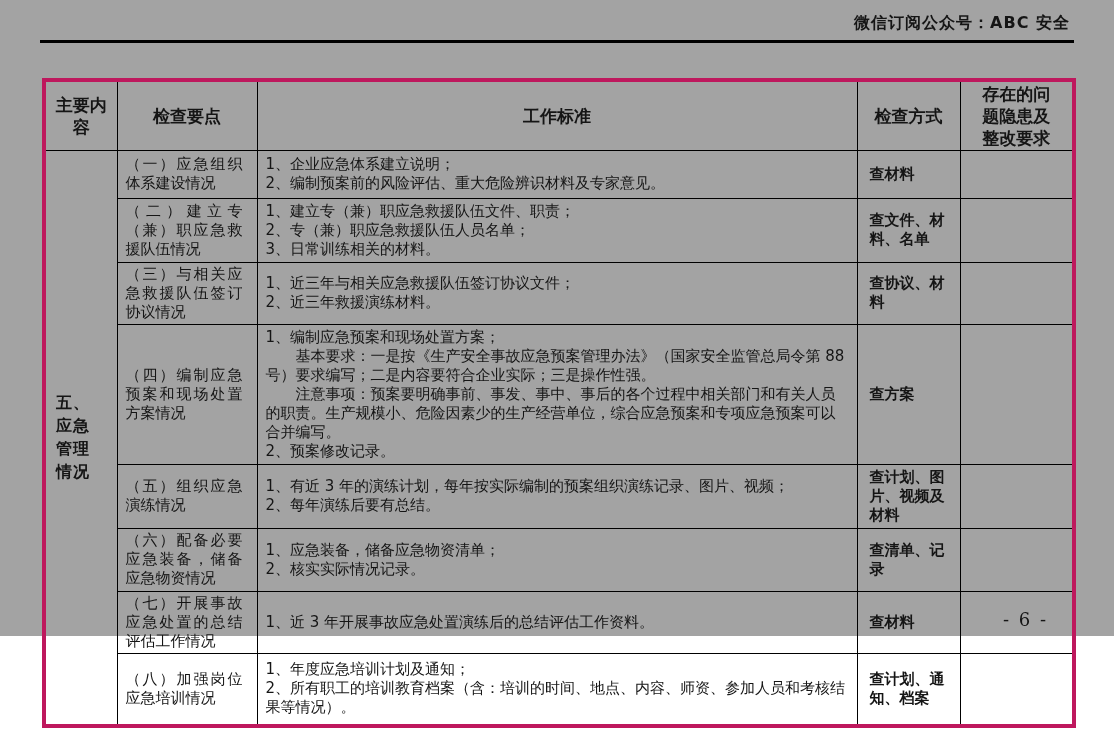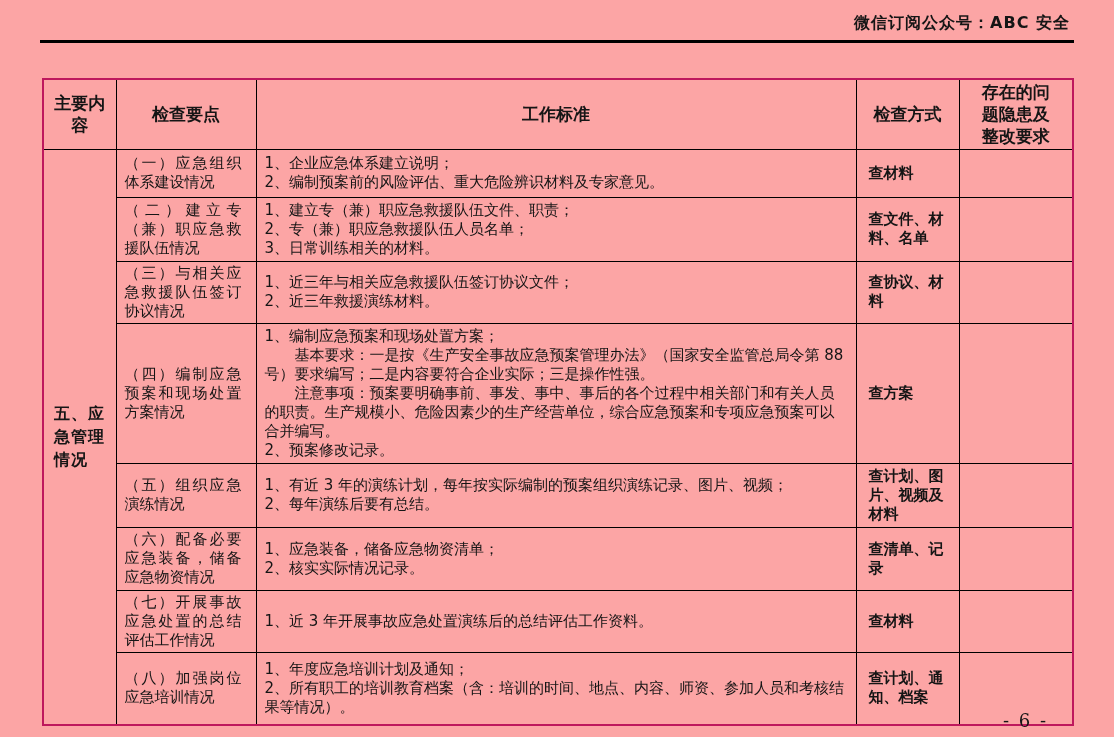--- a/index.html
+++ b/index.html
@@ -1,32 +1,32 @@
 <!DOCTYPE html>
 <html><head>
 <meta charset="utf-8">
 <style>
   html,body{margin:0;padding:0;}
   body{
     width:1114px;height:737px;overflow:hidden;
     background:#ffffff;color:#151515;
     font-family:"DejaVu Sans","Liberation Sans",sans-serif;
   }
-  .page{position:relative;width:1114px;height:737px;background:#fca5a5;}
+  .page{position:relative;width:1114px;height:636px;background:#a3a3a3;}
   .top-note{
     position:absolute;top:13px;right:44px;
     font-size:16px;font-weight:bold;letter-spacing:1px;
   }
   .top-rule{
     position:absolute;top:40px;left:40px;width:1034px;height:3px;background:#000;
   }
   table.doc{
     position:absolute;top:78px;left:42px;
     border-collapse:collapse;table-layout:fixed;
-    border:2px solid #be185d;
+    border:4px solid #be185d;
   }
   col.c-main{width:73px;}
   col.c-check{width:140px;}
   col.c-std{width:600px;}
   col.c-method{width:103px;}
   col.c-issues{width:114px;}
   th,td{border:1.5px solid #000;vertical-align:middle;}
   thead tr{height:70px;}
   th{
     font-size:17px;font-weight:bold;text-align:center;

